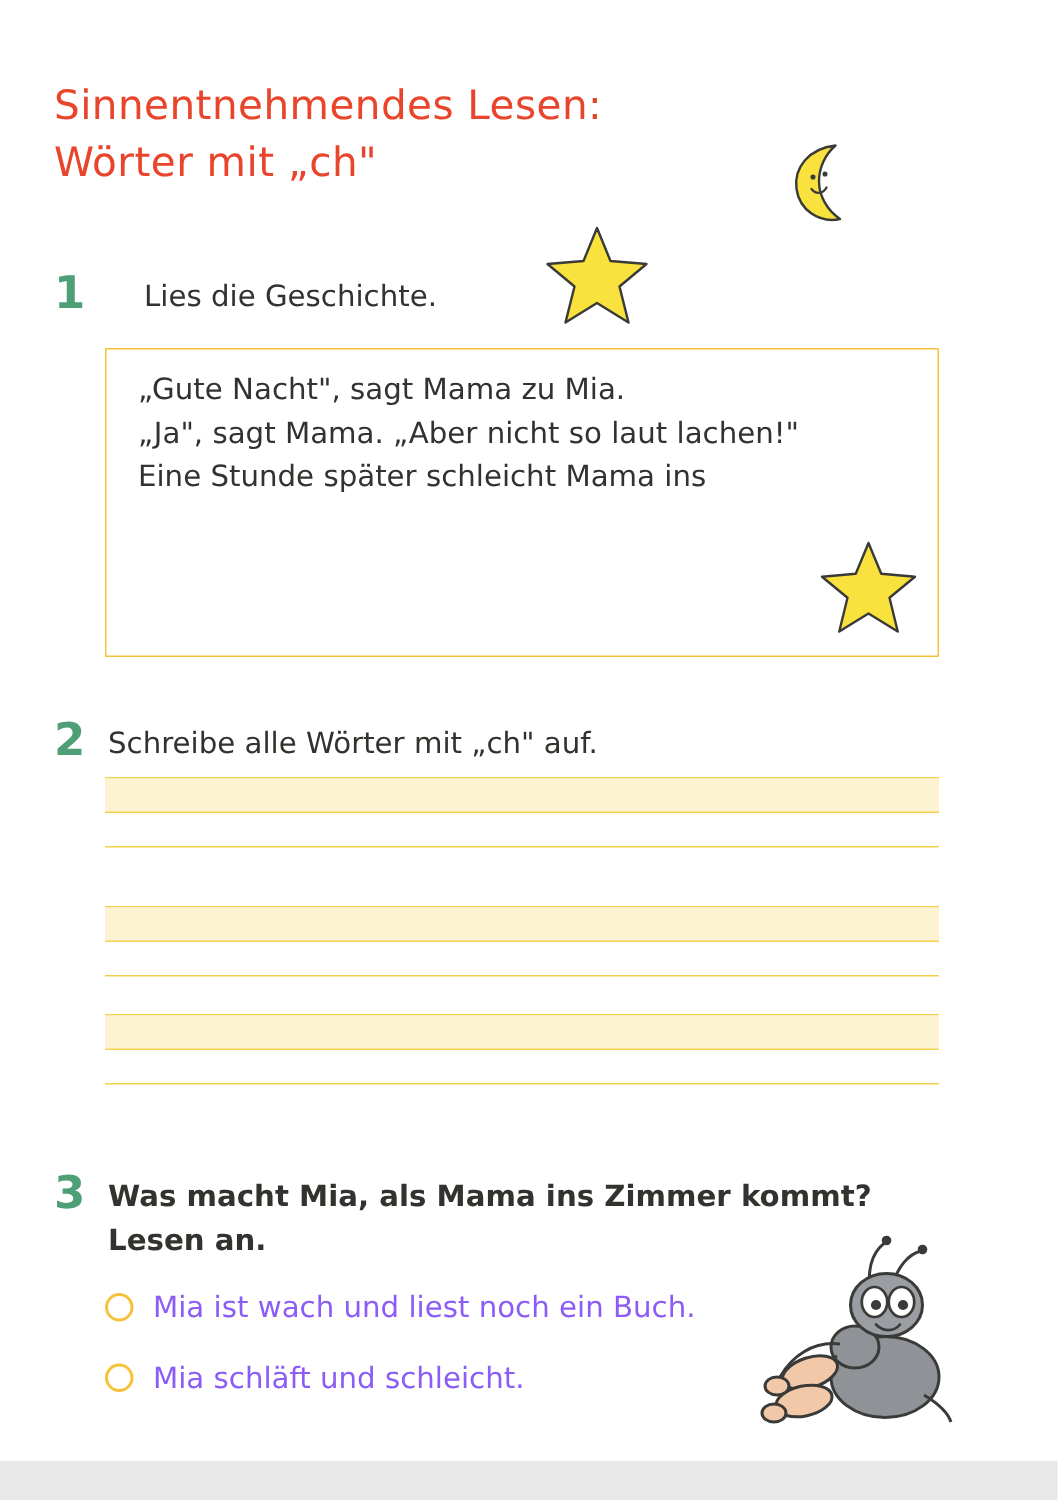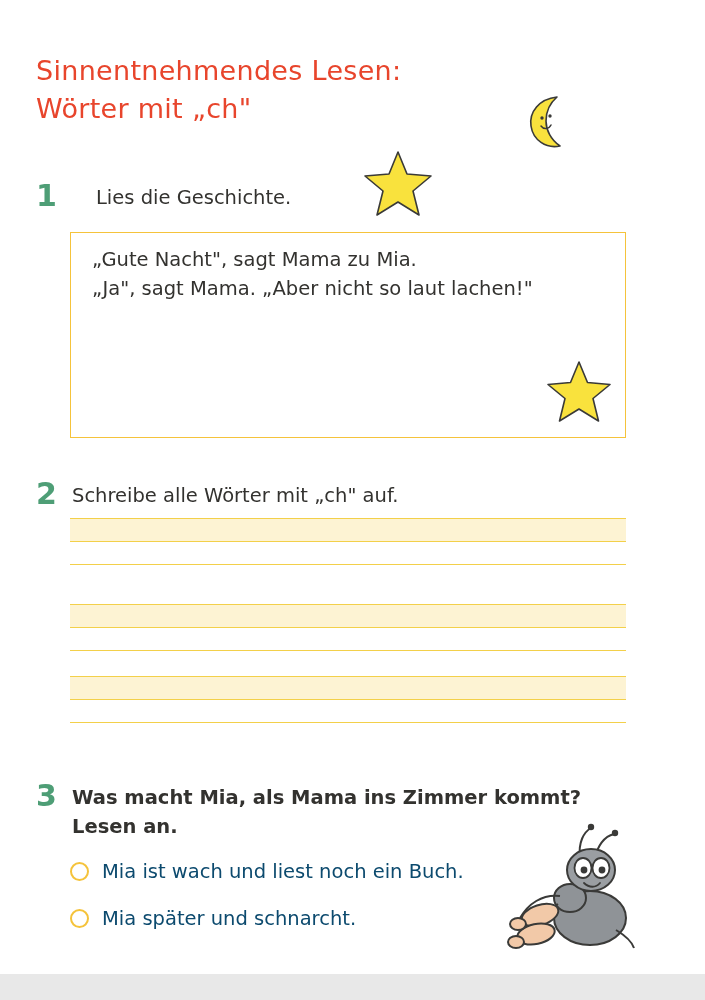--- a/index.html
+++ b/index.html
@@ -146,21 +146,21 @@
   }
   .opt-circle {
     width: 19px;
     height: 19px;
     border: 2px solid #f5c33b;
     border-radius: 50%;
     box-sizing: border-box;
     flex: 0 0 auto;
   }
   .opt-label {
-    color: #0c4a6e;
+    color: #8b5cf6;
     font-size: 19.5px;
     white-space: nowrap;
   }
 </style>
 </head>
 <body>
 
 <div class="page">
 
   <div class="title">
@@ -190,20 +190,21 @@
 
   <div class="star-2">
     <svg width="68" height="68" viewBox="0 0 68 68">
       <path d="M34 4 L42.5 24.5 L65 26.5 L48 40.5 L53.5 63 L34 51 L14.5 63 L20 40.5 L3 26.5 L25.5 24.5 Z" fill="#f9e23d" stroke="#3a3a38" stroke-width="1.6" stroke-linejoin="round"></path>
     </svg>
   </div>
 
   <div class="story-text">
     <span class="story-line">„Gute Nacht", sagt Mama zu Mia.</span>
     <span class="story-line">„Ja", sagt Mama. „Aber nicht so laut lachen!"</span>
+    <span class="story-line">Eine Stunde später schleicht Mama ins</span>
   </div>
 
   <div class="ex-num" style="left:36px; top:476px;">2</div>
   <div class="ex-text" style="left:72px; top:481px; width:450px;">Schreibe alle Wörter mit „ch" auf.</div>
 
   <div class="line-group lg1">
     <div class="ln" style="top:0px;"></div>
     <div class="band" style="top:1.4px; height:22px;"></div>
     <div class="ln" style="top:23px;"></div>
     <div class="ln" style="top:46px;"></div>
@@ -261,17 +262,17 @@
       <path d="M118 112 C128 118 134 124 136 130" fill="none" stroke="#3a3a38" stroke-width="2"></path>
     </svg>
   </div>
 
   <div class="opt" style="top:860px;">
     <span class="opt-circle"></span>
     <span class="opt-label">Mia ist wach und liest noch ein Buch.</span>
   </div>
   <div class="opt" style="top:907px;">
     <span class="opt-circle"></span>
-    <span class="opt-label">Mia später und schnarcht.</span>
+    <span class="opt-label">Mia schläft und schleicht.</span>
   </div>
 
   <div class="page-border-bottom"></div>
 </div>
 
 </body></html>

